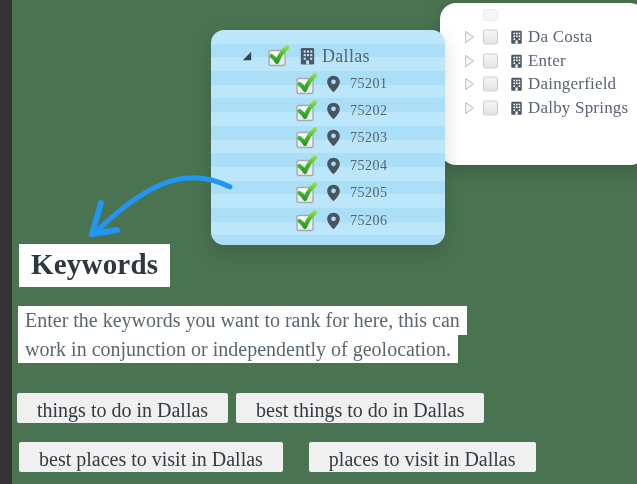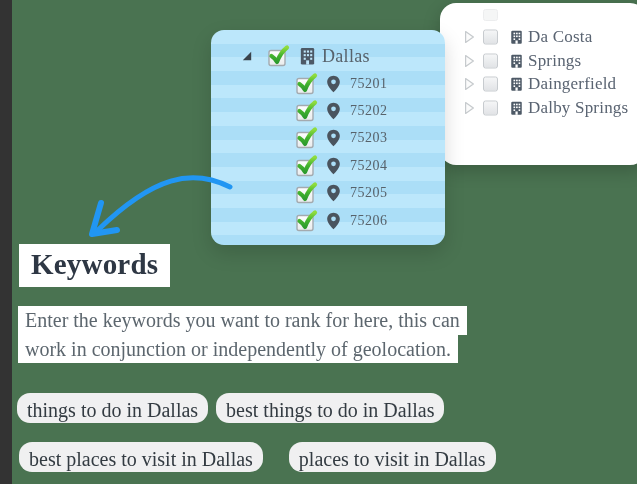--- a/index.html
+++ b/index.html
@@ -73,21 +73,21 @@
     font-size:29px;font-weight:800;color:var(--heading-text);letter-spacing:.2px;
   }
   .kw-desc{position:absolute;left:6px;top:306px;line-height:28.5px;font-size:20px;color:var(--body-text);}
   .kw-desc .line{display:table;background:#ffffff;padding:0 7px;white-space:nowrap;}
 
   .tag-row{position:absolute;display:flex;}
   .tag-row-1{left:5px;top:393px;gap:8px;}
   .tag-row-2{left:7px;top:442px;gap:26px;}
   .tag{
     background:var(--tag-bg);color:var(--tag-text);
-    height:30px;line-height:35px;padding:0 10px;border-radius:13px;
+    height:30px;line-height:35px;padding:0 20px;border-radius:2px;
     font-size:20px;white-space:nowrap;
   }
 </style>
 </head>
 <body>
 
 <svg width="0" height="0" style="position:absolute">
   <defs>
     <linearGradient id="gcheck" x1="0" y1="0" x2="0" y2="1">
       <stop offset="0" stop-color="#8fdc3e"></stop>
@@ -141,21 +141,21 @@
               <rect x="9.4" y="4.2" width="2.2" height="2.2"></rect>
               <rect x="12.8" y="4.2" width="2.2" height="2.2"></rect>
               <rect x="6" y="8" width="2.2" height="2.2"></rect>
               <rect x="9.4" y="8" width="2.2" height="2.2"></rect>
               <rect x="12.8" y="8" width="2.2" height="2.2"></rect>
               <rect x="6" y="11.8" width="2.2" height="2.2"></rect>
               <rect x="12.8" y="11.8" width="2.2" height="2.2"></rect>
               <rect x="8.6" y="14.6" width="3" height="4.4"></rect>
             </g>
           </svg>
-        <span class="lbl">Springs</span>
+        <span class="lbl">Enter</span>
       </div>
 
       <div class="city-row">
         <svg class="expander" viewBox="0 0 14 18">
             <polygon points="2,2 12,9 2,16" fill="#fbfbfb" stroke="#c6cacd" stroke-width="1.6" stroke-linejoin="round"></polygon>
           </svg>
         <span class="cbox"></span>
         <svg class="bld" viewBox="0 0 20 20">
             <rect x="3" y="1.5" width="14" height="17.5" rx="1.5" fill="var(--icon-slate)"></rect>
             <g fill="#fff">

